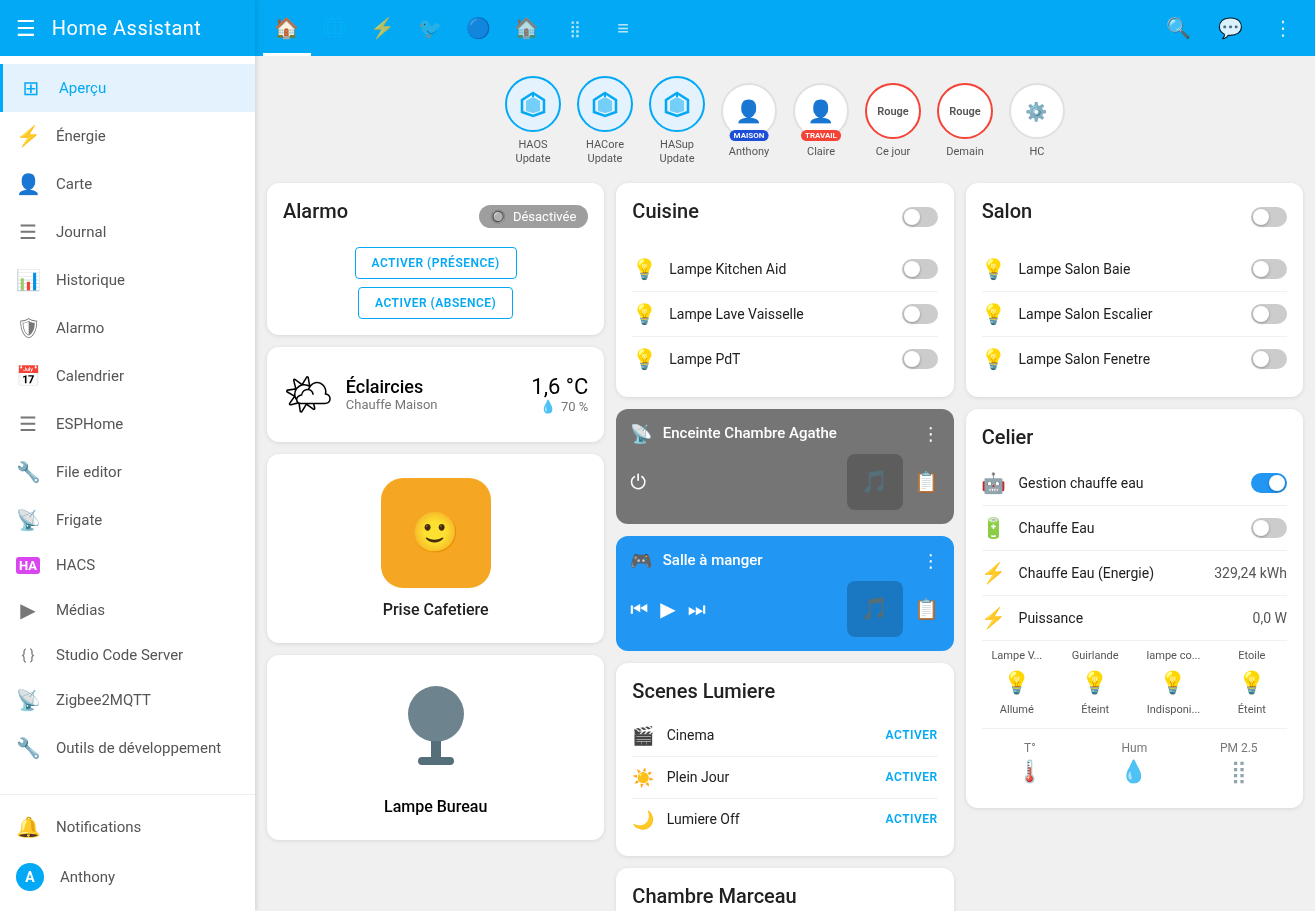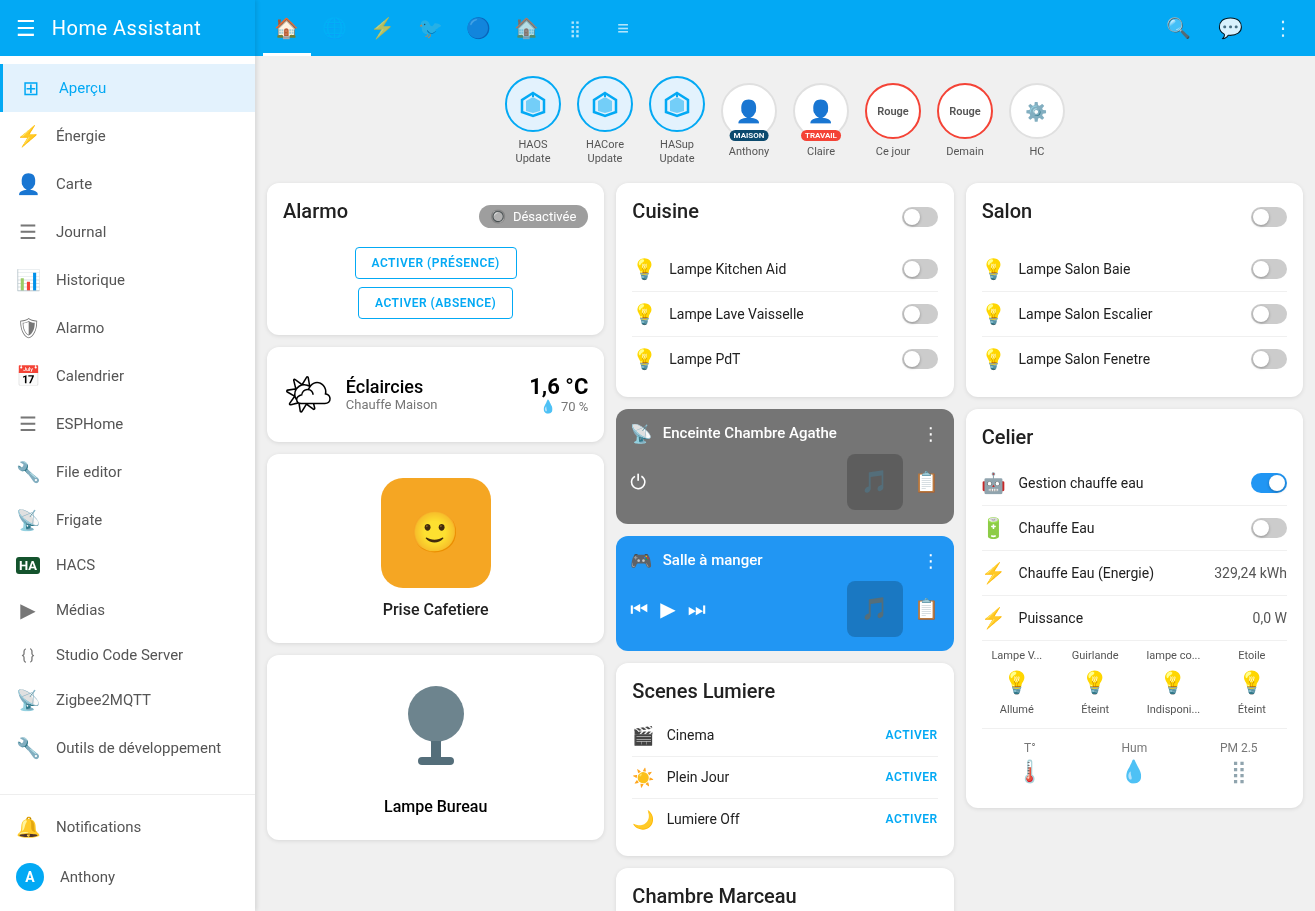--- a/index.html
+++ b/index.html
@@ -167,21 +167,21 @@
     
     .weather-card {
       display: flex; align-items: center; gap: 12px;
       padding: 8px 0;
     }
     .weather-icon { font-size: 40px; }
     .weather-info { flex: 1; }
     .weather-name { font-size: 18px; font-weight: 500; }
     .weather-sub { font-size: 13px; color: #777; }
     .weather-temp { text-align: right; }
-    .weather-temp-val { font-size: 22px; font-weight: 700; }
+    .weather-temp-val { font-size: 22px; font-weight: 400; }
     .weather-humidity { font-size: 13px; color: #777; display: flex; align-items: center; gap: 4px; justify-content: flex-end; }
 
     
     .prise-card { display: flex; flex-direction: column; align-items: center; padding: 8px 0; }
     .prise-icon {
       width: 110px; height: 110px;
       background: #f5a623;
       border-radius: 22px;
       display: flex; align-items: center; justify-content: center;
       font-size: 40px;
@@ -336,21 +336,21 @@
     </div>
     <div class="sidebar-item">
       <span class="sidebar-icon">🔧</span>
       <span>File editor</span>
     </div>
     <div class="sidebar-item">
       <span class="sidebar-icon">📡</span>
       <span>Frigate</span>
     </div>
     <div class="sidebar-item">
-      <span class="sidebar-icon" style="font-size:13px; font-weight:700; background:#14532d;color:#fff;padding:1px 3px;border-radius:3px;">HA</span>
+      <span class="sidebar-icon" style="font-size:13px; font-weight:700; background:#d946ef;color:#fff;padding:1px 3px;border-radius:3px;">HA</span>
       <span>HACS</span>
     </div>
     <div class="sidebar-item">
       <span class="sidebar-icon">▶</span>
       <span>Médias</span>
     </div>
     <div class="sidebar-item">
       <span class="sidebar-icon" style="font-size:14px;">{ }</span>
       <span>Studio Code Server</span>
     </div>
@@ -422,21 +422,21 @@
               <polygon points="14,3 25,10 25,22 14,26 3,22 3,10" fill="none" stroke="#03a9f4" stroke-width="2.5"></polygon>
               <polygon points="14,7 21,11 21,21 14,23 7,21 7,11" fill="#03a9f4" opacity="0.5"></polygon>
               <line x1="14" y1="7" x2="14" y2="3" stroke="#03a9f4" stroke-width="2"></line>
             </svg>
         </div>
         <div class="avatar-label">HASup<br>Update</div>
       </div>
       <div class="avatar-item">
         <div style="position:relative;width:56px;height:56px;">
           <div style="width:56px;height:56px;border-radius:50%;border:2px solid #e0e0e0;background:#fff;display:flex;align-items:center;justify-content:center;font-size:22px;">👤</div>
-          <div style="position:absolute;bottom:-2px;left:50%;transform:translateX(-50%);background:#0c4a6e;color:#fff;font-size:8px;padding:1px 4px;border-radius:8px;white-space:nowrap;font-weight:600;">MAISON</div>
+          <div style="position:absolute;bottom:-2px;left:50%;transform:translateX(-50%);background:#1d4ed8;color:#fff;font-size:8px;padding:1px 4px;border-radius:8px;white-space:nowrap;font-weight:600;">MAISON</div>
         </div>
         <div class="avatar-label">Anthony</div>
       </div>
       <div class="avatar-item">
         <div style="position:relative;width:56px;height:56px;">
           <div style="width:56px;height:56px;border-radius:50%;border:2px solid #e0e0e0;background:#fff;display:flex;align-items:center;justify-content:center;font-size:22px;">👤</div>
           <div style="position:absolute;bottom:-2px;left:50%;transform:translateX(-50%);background:#f44336;color:#fff;font-size:8px;padding:1px 4px;border-radius:8px;white-space:nowrap;font-weight:600;">TRAVAIL</div>
         </div>
         <div class="avatar-label">Claire</div>
       </div>

